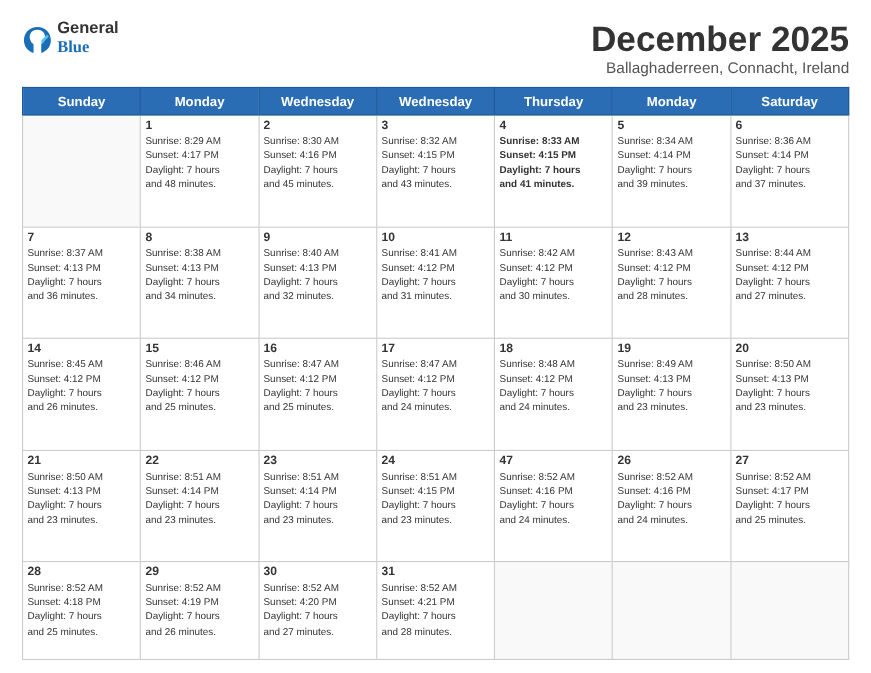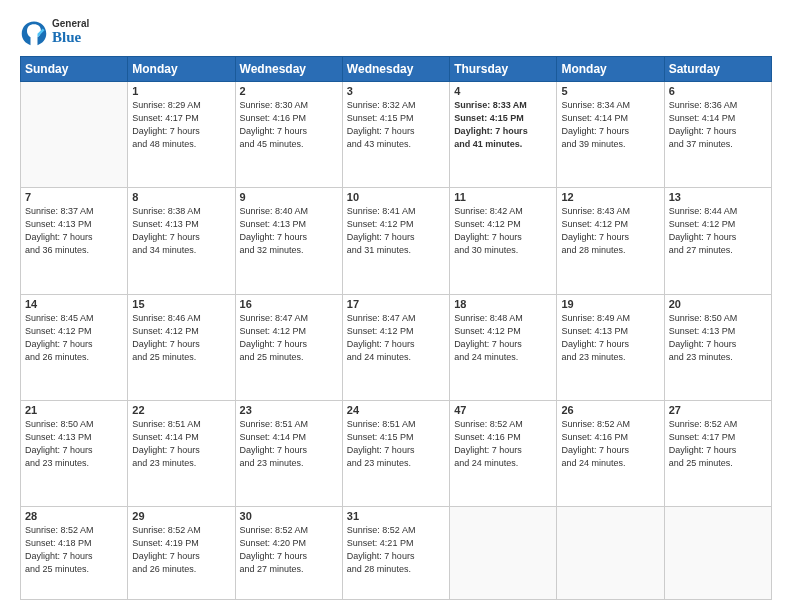--- a/index.html
+++ b/index.html
@@ -27,21 +27,21 @@
       display: flex;
       align-items: center;
       gap: 4px;
     }
     .logo-text {
       display: flex;
       flex-direction: column;
       line-height: 1.1;
     }
     .logo-general {
-      font-size: 10px;
+      font-size: 15px;
       font-weight: bold;
       color: #333;
     }
     .logo-blue {
       font-size: 15px;
       font-weight: bold;
       color: #1a6eb5;
       font-family: Liberation Serif, serif;
     }
     .logo-icon {
@@ -65,21 +65,21 @@
       width: 100%;
       border-collapse: collapse;
       flex: 1;
     }
     .calendar-table th {
       background-color: #2a6db5;
       color: #fff;
       font-size: 12px;
       font-weight: bold;
       padding: 5px 4px;
-      text-align: left;
+      text-align: center;
       border: 1px solid #1a5a9a;
     }
     .calendar-table td {
       border: 1px solid #ccc;
       vertical-align: top;
       padding: 3px 4px;
       font-size: 9.5px;
       color: #333;
       width: calc(100% / 7);
       height: 86px;
@@ -111,20 +111,24 @@
     <div class="logo">
       <svg class="logo-icon" viewBox="0 0 32 32">
         <path d="M16 4 C8 4 2 10 2 18 C2 24 6 29 12 31 L12 22 C9 20 8 17 8 15 C8 10 11 7 16 7 C21 7 24 10 24 15 C24 17 23 20 20 22 L20 31 C26 29 30 24 30 18 C30 10 24 4 16 4Z" fill="#1a6eb5"></path>
         <path d="M20 22 L28 14 L26 12 L20 18 Z" fill="#4fc3f7"></path>
       </svg>
       <div class="logo-text">
         <span class="logo-general">General</span>
         <span class="logo-blue">Blue</span>
       </div>
     </div>
+    <div class="header-right">
+      <div class="month-title">December 2025</div>
+      <div class="location">Ballaghaderreen, Connacht, Ireland</div>
+    </div>
   </div>
 
   <table class="calendar-table">
     <thead>
       <tr>
       <th>Sunday</th>
           <th>Monday</th>
           <th>Wednesday</th>
           <th>Wednesday</th>
           <th>Thursday</th>

